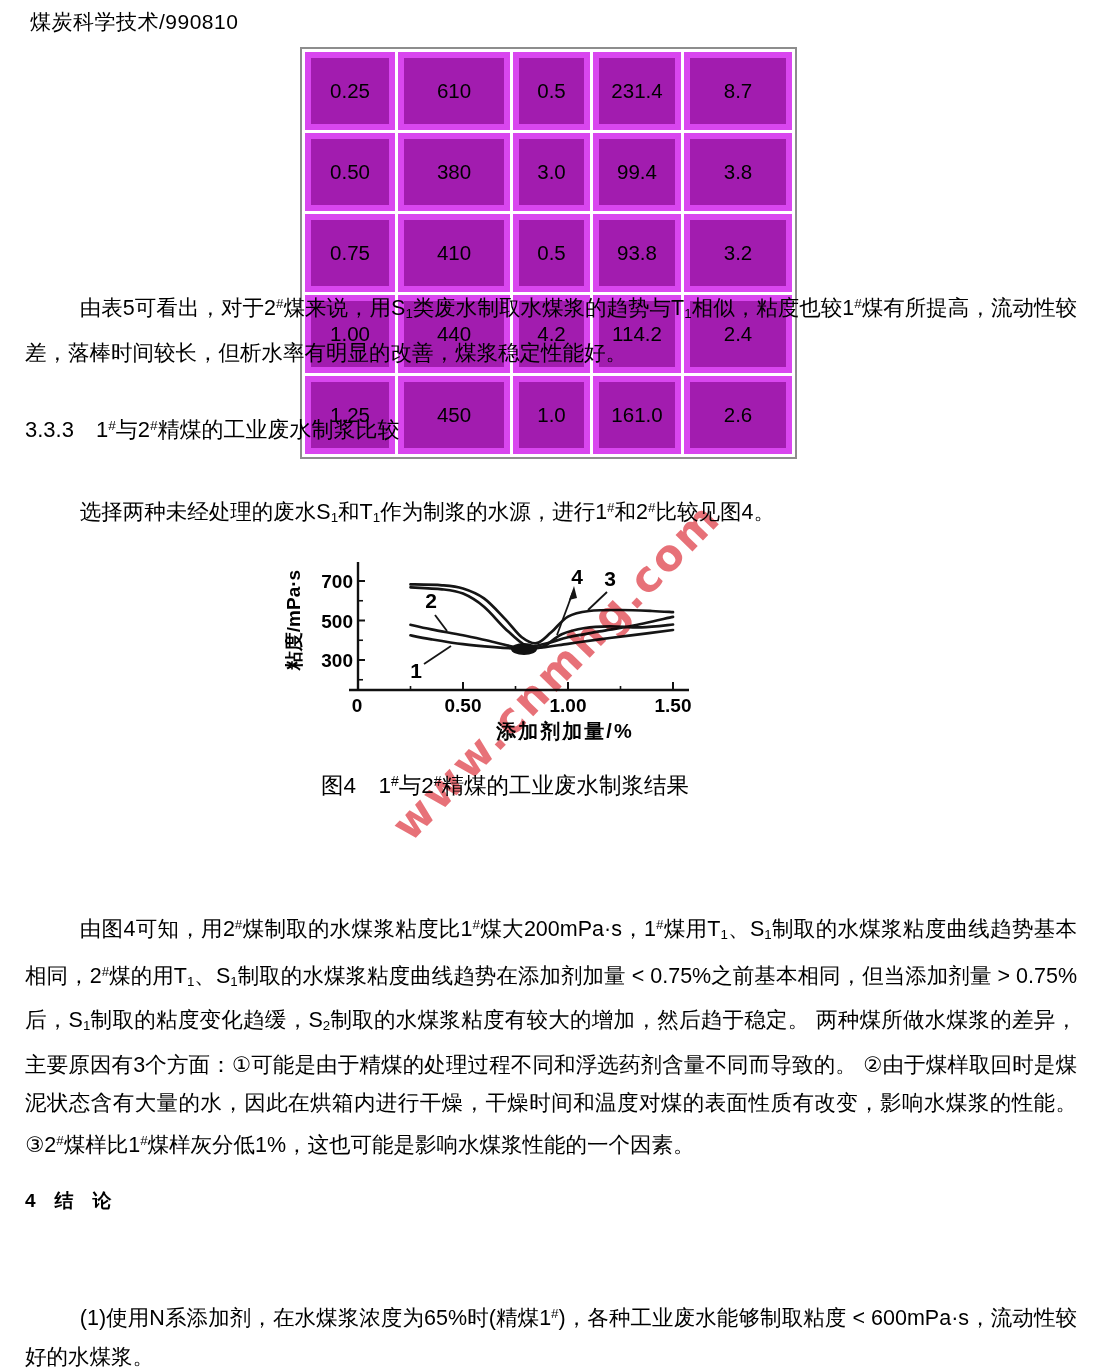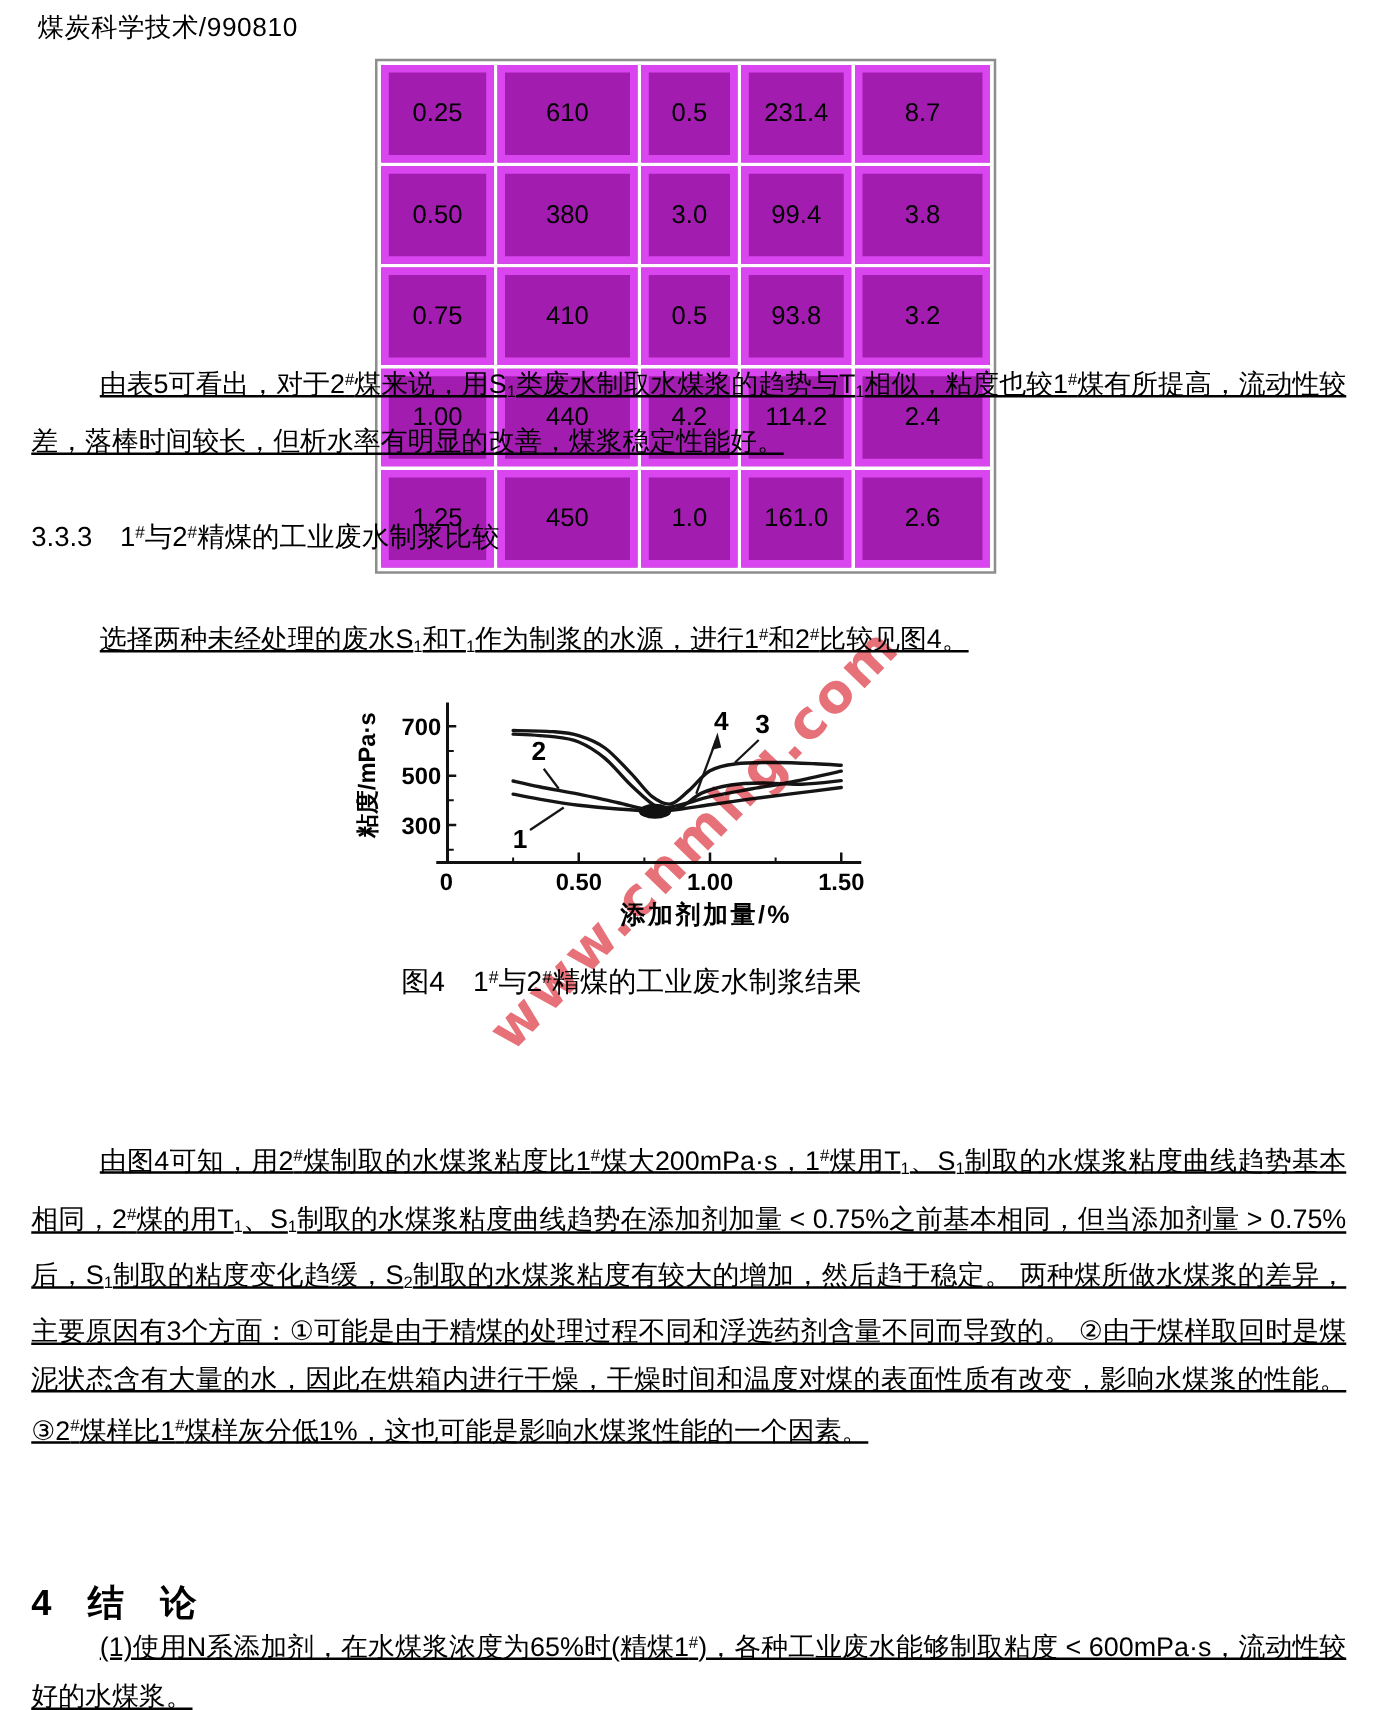--- a/index.html
+++ b/index.html
@@ -15,29 +15,29 @@
     border:2px solid #8d8d8d; background:#fff;
   }
   table.t5 td {
     border:6px solid #d946ef; height:34px; text-align:center;
     font-size:20.5px; padding:16px 4px; background:#a21caf;
   }
   .para {
     position:absolute; left:25px; width:1052px;
     font-size:21.5px; line-height:40px; text-align:justify;
   }
-  .indent { text-indent:2.55em;text-decoration:underline; }
+  .indent { text-indent:2.55em; }
   .para sup, .cap sup, .h333 sup { font-size:0.62em; vertical-align:0.5em; }
   .para sub, .cap sub, .h333 sub { font-size:0.62em; vertical-align:-0.25em; }
   .h333 { position:absolute; left:25px; top:403px; font-size:22px;margin-top:12px; }
   .figwrap { position:absolute; left:285px; top:548px; width:420px; height:205px; }
   .cap { position:absolute; left:0; width:1010px; text-align:center; }
   .cap1 { top:770px; font-size:22.5px; }
   .cap2 { top:808px; font-size:21.5px; }
-  .h4 { position:absolute; left:25px; top:1263px; font-size:29px; font-weight:600; }
+  .h4 { position:absolute; left:25px; top:1188px; font-size:19px; font-weight:600; }
   .wm {
     position:absolute; left:556px; top:671px;
     transform:translate(-50%,-50%) rotate(-46deg);
     font-size:43px; font-weight:700; letter-spacing:3px; white-space:nowrap;
     color:rgba(224,70,80,0.78); mix-blend-mode:multiply; z-index:5;
     font-family:"DejaVu Sans","Liberation Sans",sans-serif;
   }
 </style>
 </head>
 <body>

